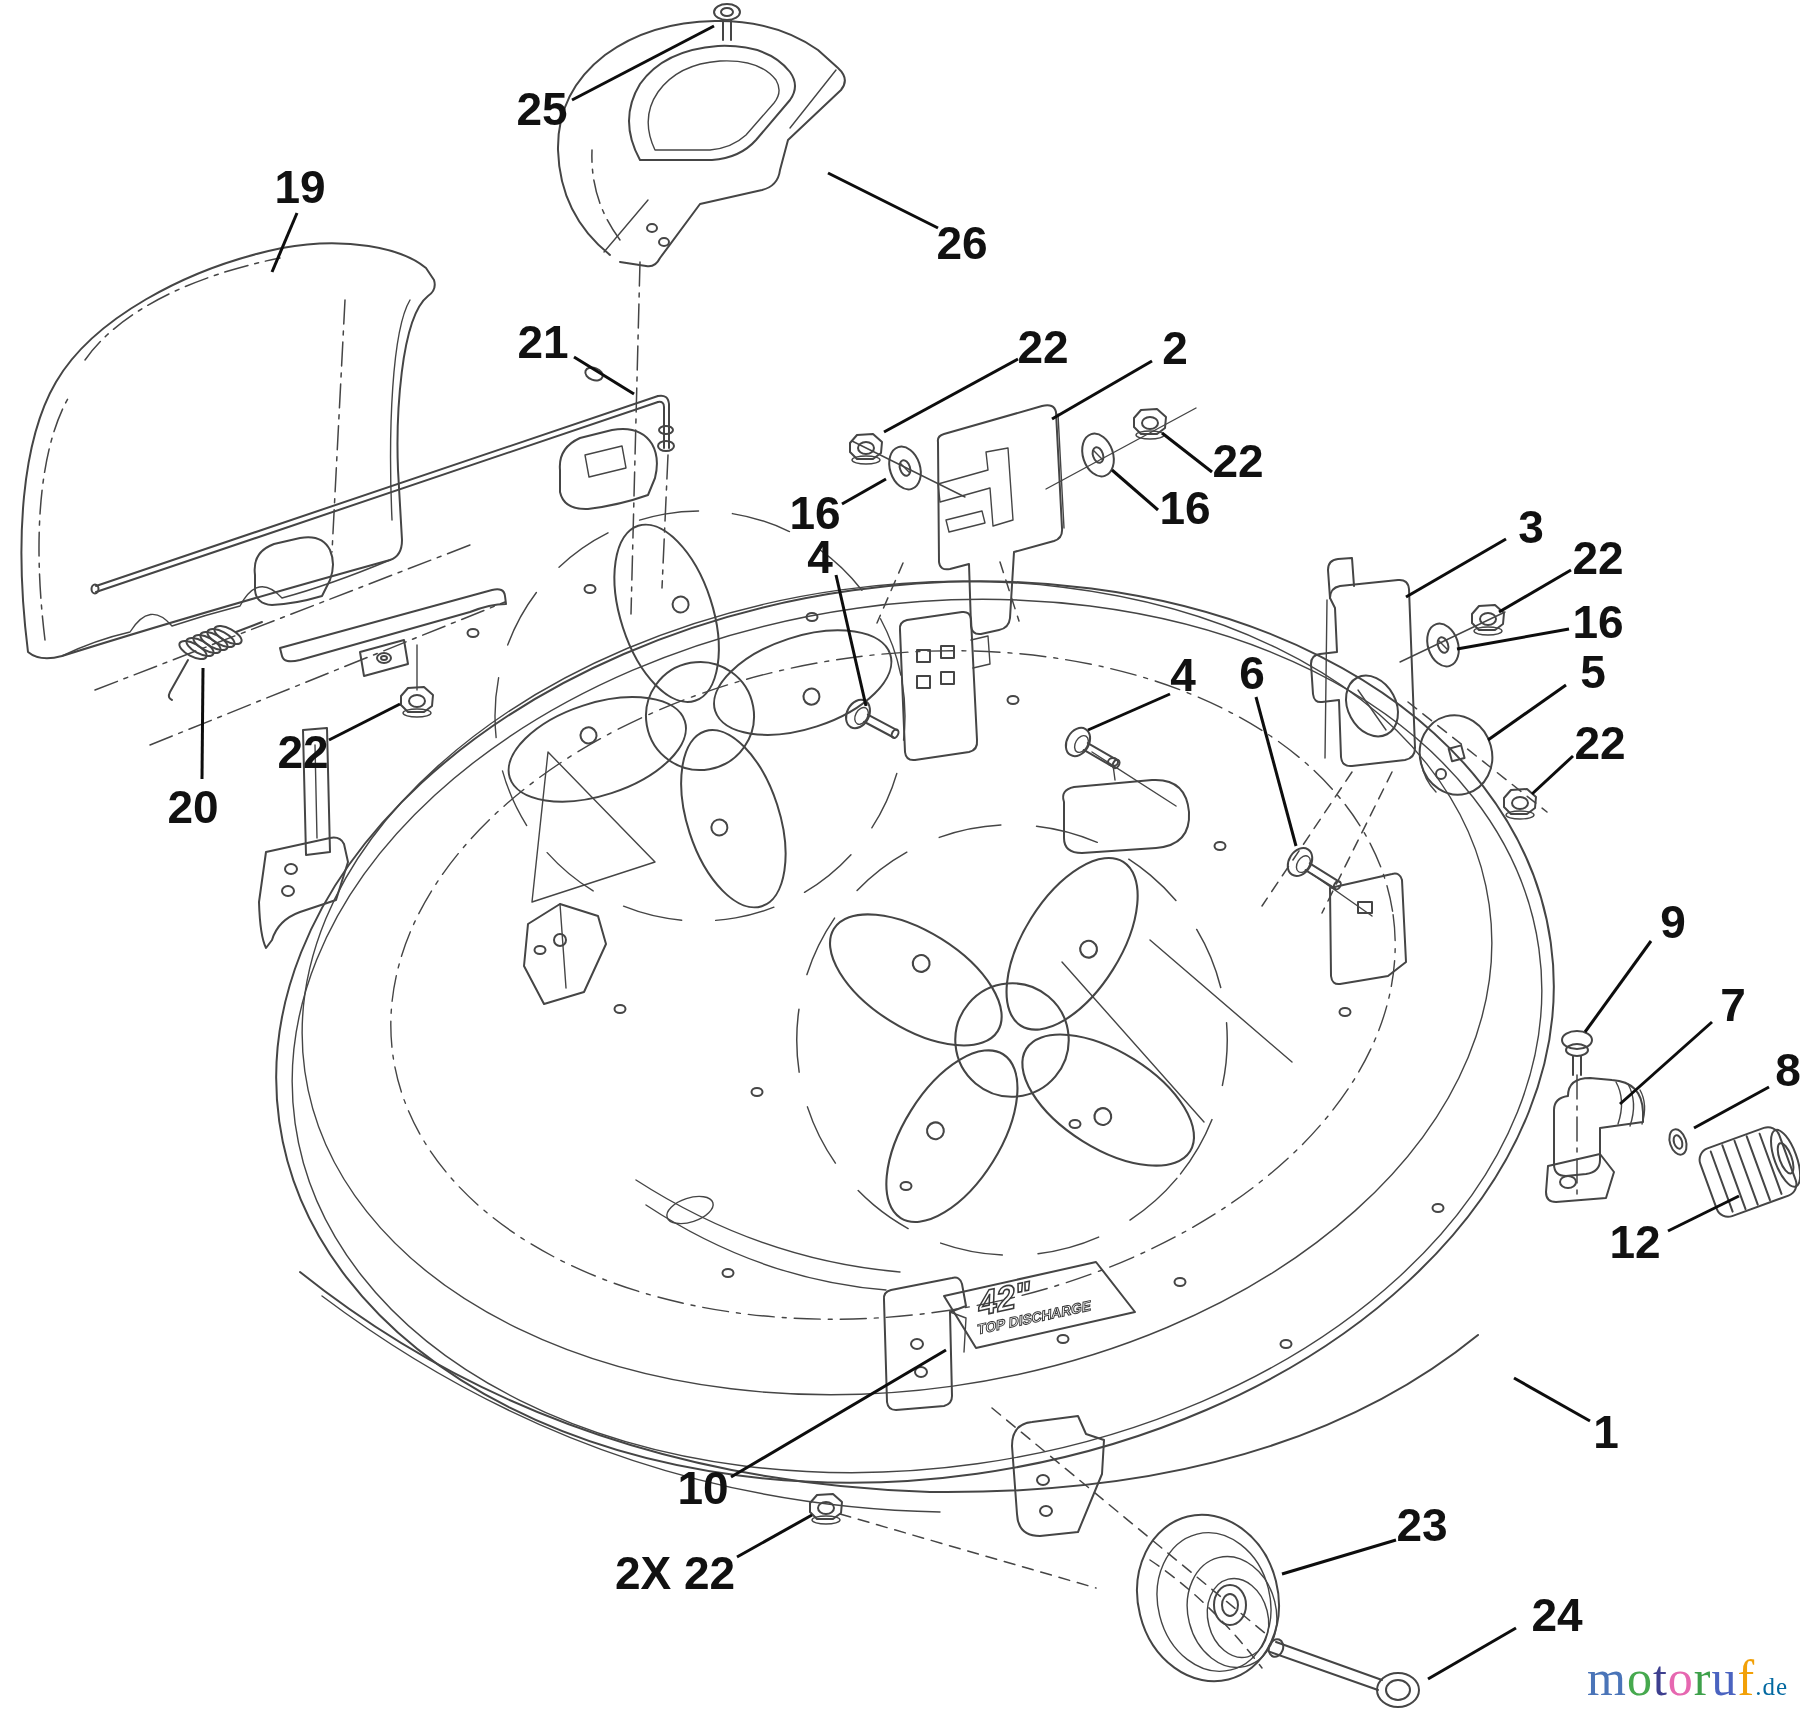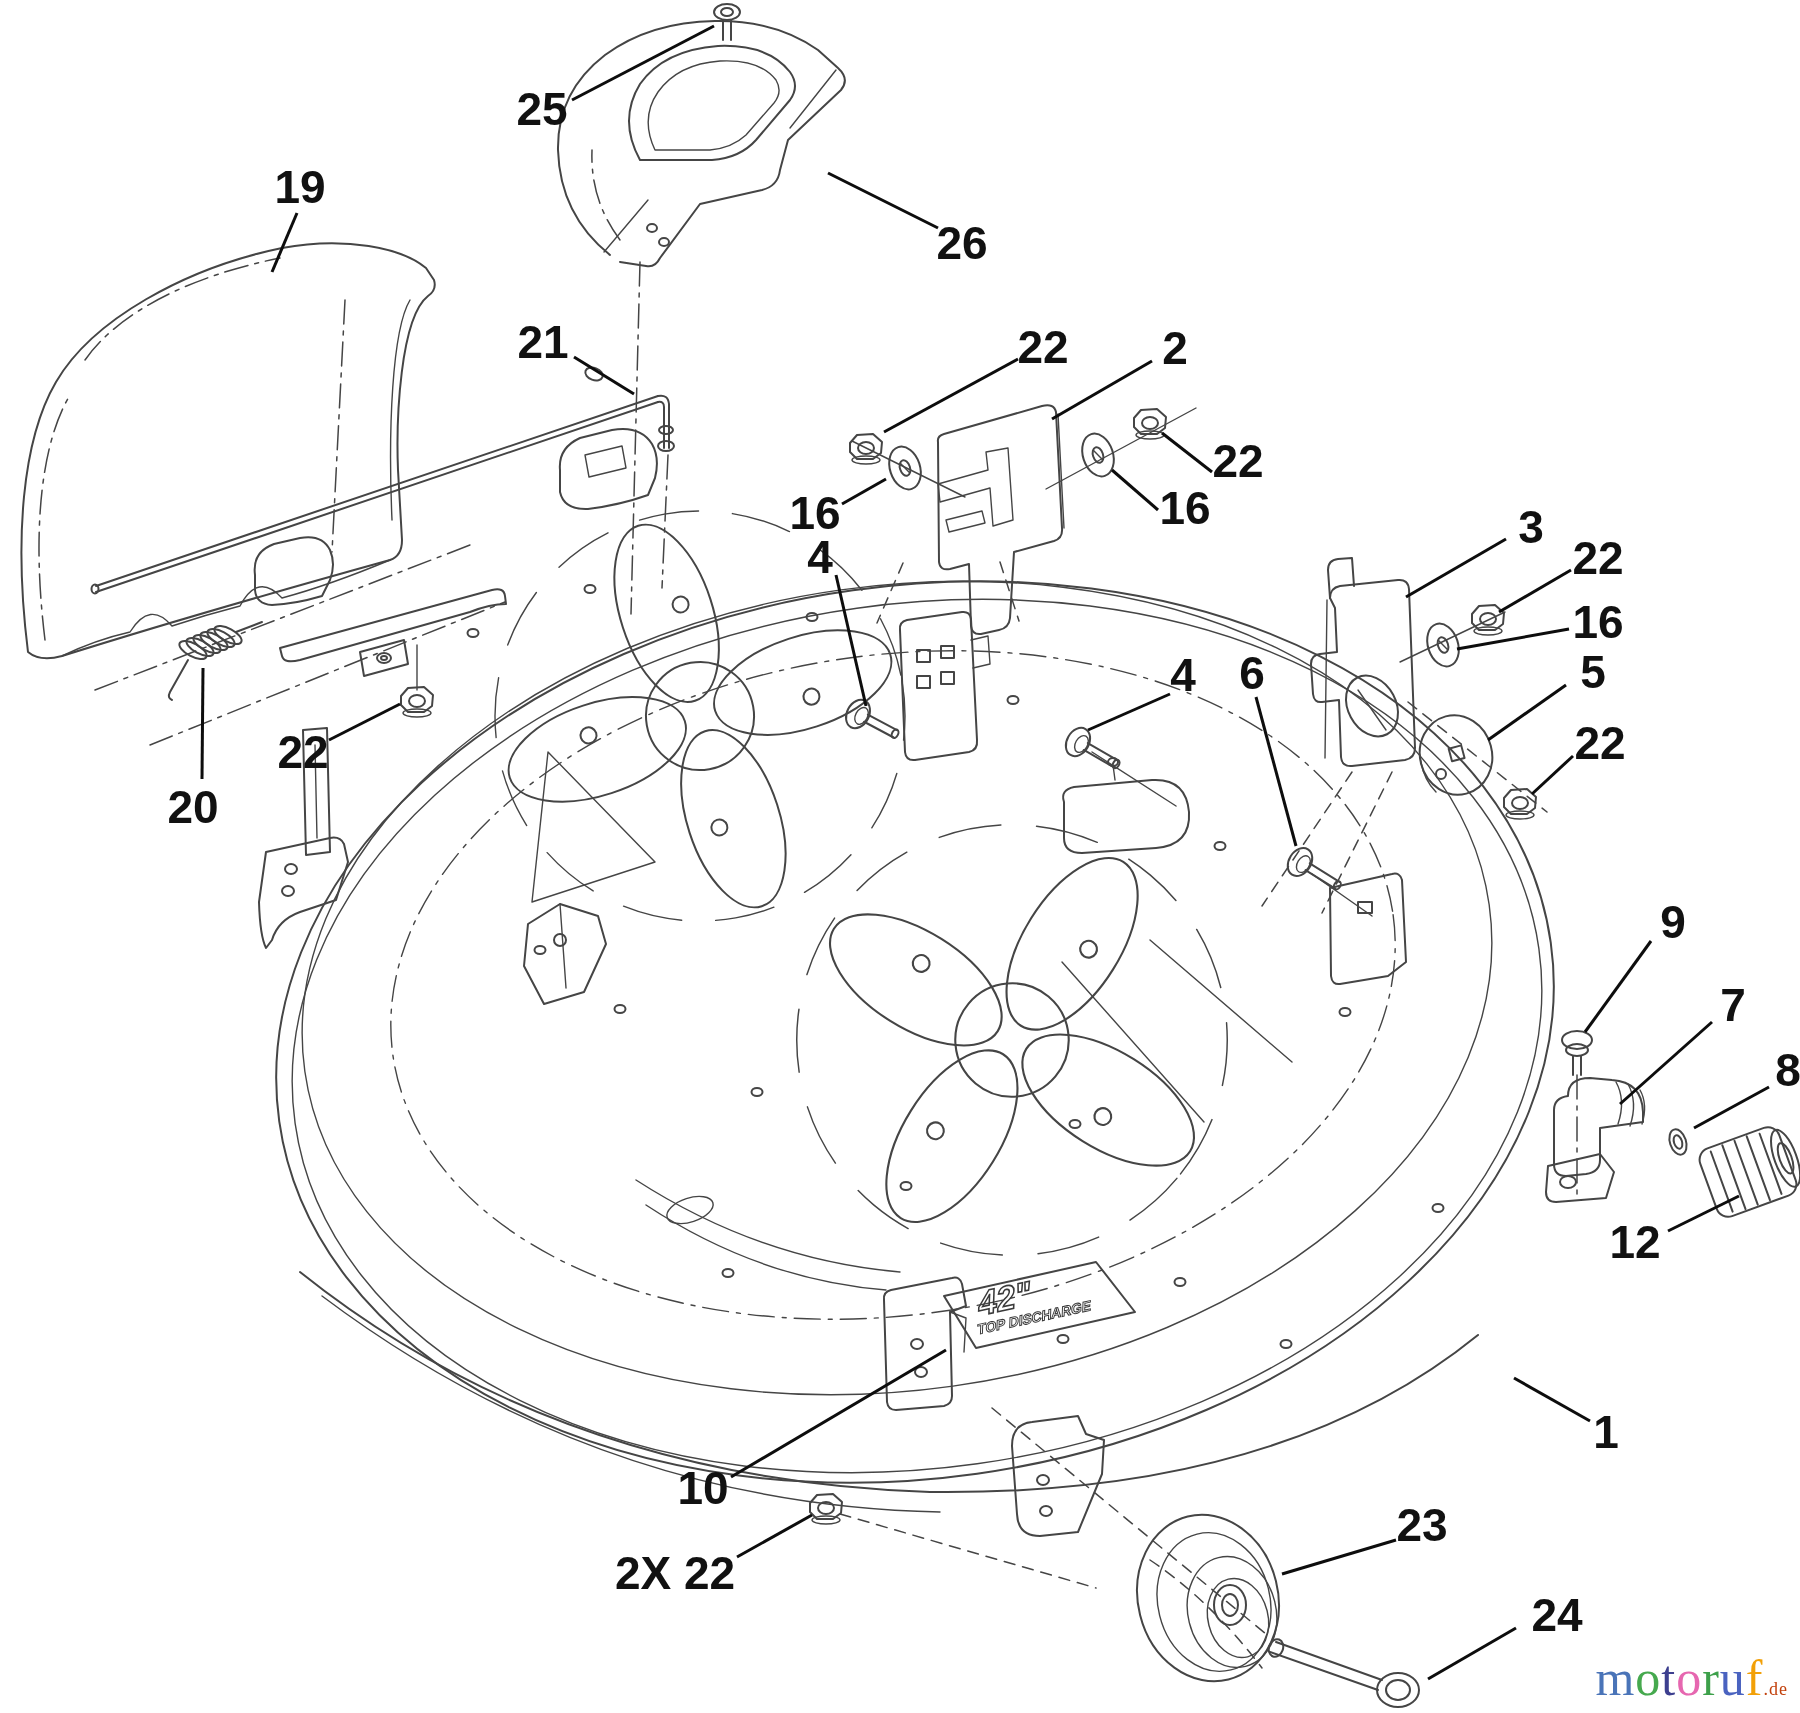--- a/index.html
+++ b/index.html
@@ -12,21 +12,21 @@
   .dashdot{stroke-dasharray:24 7 4 7;stroke-width:1.5 !important;}
   .dashed{stroke-dasharray:11 8;stroke-width:1.5 !important;}
   .leader{stroke:#0d0d0d;stroke-width:3;fill:none;}
   .callout{font-family:"Liberation Sans", sans-serif;font-weight:bold;font-size:46px;fill:#111;}
   .decal-big{font-family:"Liberation Sans", sans-serif;font-weight:bold;font-size:34px;
              fill:none;stroke:#3a3a3a;stroke-width:1.6;}
   .decal-small{font-family:"Liberation Sans", sans-serif;font-weight:bold;font-size:14px;
              fill:none;stroke:#3a3a3a;stroke-width:1;}
   #watermark{position:absolute;right:12px;bottom:6px;font-family:"Liberation Serif", serif;
              font-size:50px;letter-spacing:1px;user-select:none;text-decoration:none;}
-  #watermark .suffix{font-size:18px;color:#c2410c;}
+  #watermark .suffix{font-size:25px;color:#0369a1;}
 </style>
 </head>
 <body>
 
 <div id="stage">
 <svg id="diagram" width="1800" height="1713" viewBox="0 0 1800 1713">
 
   <g class="draw">
 
     <ellipse cx="915" cy="1032" rx="642" ry="446" transform="rotate(-8 915 1032)"></ellipse>

